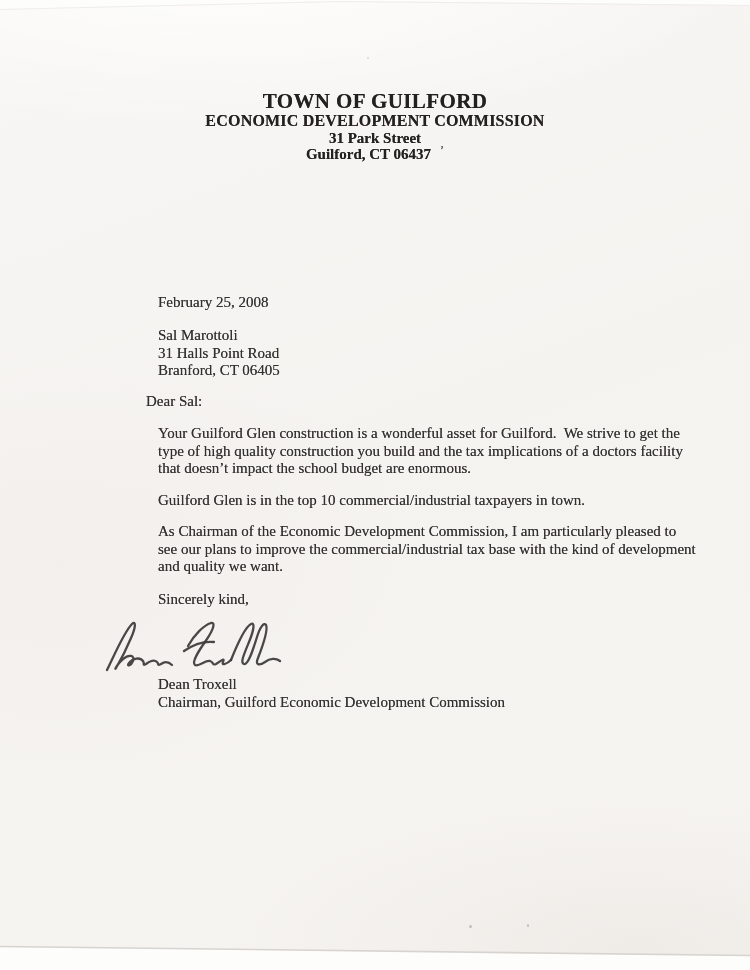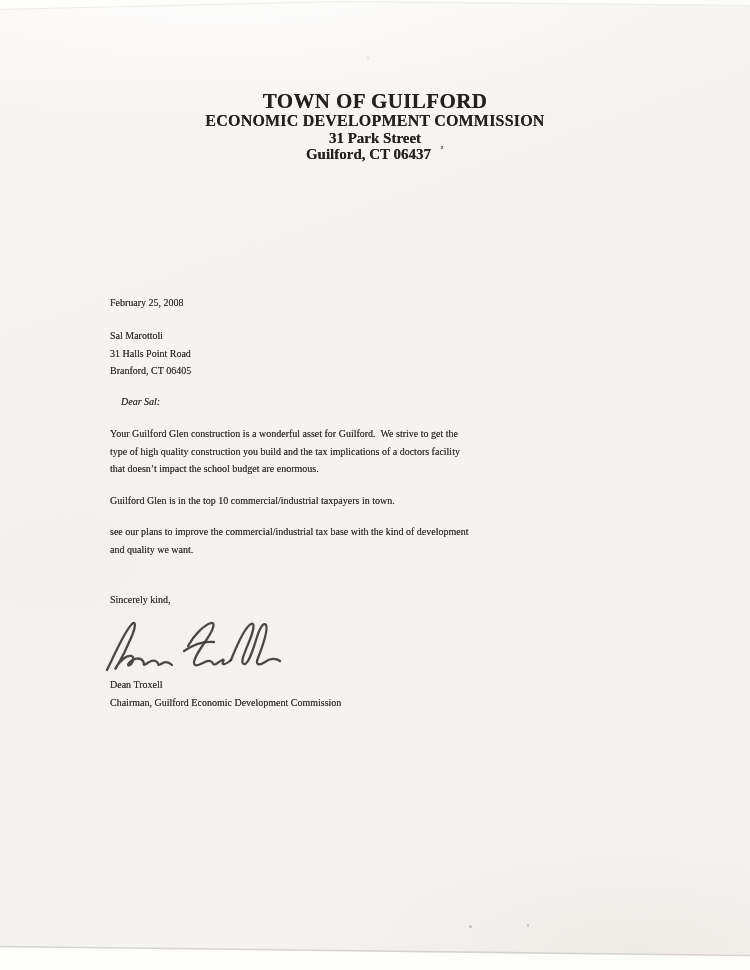--- a/index.html
+++ b/index.html
@@ -26,24 +26,24 @@
   .paper-edges{position:absolute;left:0;top:0;pointer-events:none;}
   .txt{position:absolute;text-shadow:0 0 .6px rgba(50,48,46,.75);}
   .line{white-space:pre;}
 
   .letterhead{left:0;top:90px;width:750px;text-align:center;color:var(--ink-strong);}
   .lh-title{font-size:21px;font-weight:700;letter-spacing:.4px;line-height:22px;}
   .lh-org{font-size:16px;font-weight:700;letter-spacing:.2px;line-height:18px;}
   .lh-addr{font-size:15px;font-weight:700;line-height:16px;}
   .stray-mark{display:inline-block;margin-left:9px;transform:translateY(-5px);font-size:12px;color:#5a5855;font-weight:400;}
 
-  .body-text{font-size:10px;line-height:17.5px;}
+  .body-text{font-size:15px;line-height:17.5px;margin-left:48px;}
   .date-line{left:110px;top:294px;}
   .recipient{left:110px;top:327px;}
-  .salutation{left:121px;top:393px;font-style:italic;}
+  .salutation{left:98px;top:393px;}
   .paragraphs{left:110px;top:425px;width:560px;}
   .para{margin-bottom:14px;}
   .closing{left:110px;top:591px;}
   .signature{position:absolute;left:100px;top:616px;}
   .signature path{fill:none;stroke:var(--signature-ink);stroke-width:2.3;stroke-linecap:round;stroke-linejoin:round;opacity:.92;}
   .signer{left:110px;top:676px;}
 
   .speck{position:absolute;border-radius:50%;background:#aaa49d;opacity:.65;}
   .speck.s1{left:469px;top:925px;width:3px;height:3px;}
   .speck.s2{left:527px;top:924px;width:2px;height:3px;}
@@ -79,20 +79,21 @@
 <div class="txt body-text paragraphs">
     <div class="para">
       <div class="line">Your Guilford Glen construction is a wonderful asset for Guilford.  We strive to get the</div>
       <div class="line">type of high quality construction you build and the tax implications of a doctors facility</div>
       <div class="line">that doesn’t impact the school budget are enormous.</div>
     </div>
     <div class="para">
       <div class="line">Guilford Glen is in the top 10 commercial/industrial taxpayers in town.</div>
     </div>
     <div class="para">
+      <div class="line">As Chairman of the Economic Development Commission, I am particularly pleased to</div>
       <div class="line">see our plans to improve the commercial/industrial tax base with the kind of development</div>
       <div class="line">and quality we want.</div>
     </div>
   </div>
 
 <div class="txt body-text closing">Sincerely kind,</div>
 
 <svg class="signature" width="185" height="62" viewBox="0 0 185 62" aria-hidden="true">
   <path d="M7,54 C14,40 24,16 32,8 C36,4 36,11 31,22 C26,34 19,47 16,52 C14,55 17,48 23,43 C29,38 35,39 33,45 C31,50 26,51 29,47 C33,42 40,41 43,45 C45,48 42,50 46,48 C50,45 54,43 57,46 C59,48 57,50 61,48 C65,45 69,46 72,49"></path>
   <path d="M88,30 C94,19 104,9 111,7 C116,6 113,14 107,23 C100,33 91,46 95,49 C99,51 105,44 110,45 C114,46 112,50 116,48 C121,45 125,41 123,46 C121,50 127,48 131,44"></path>

